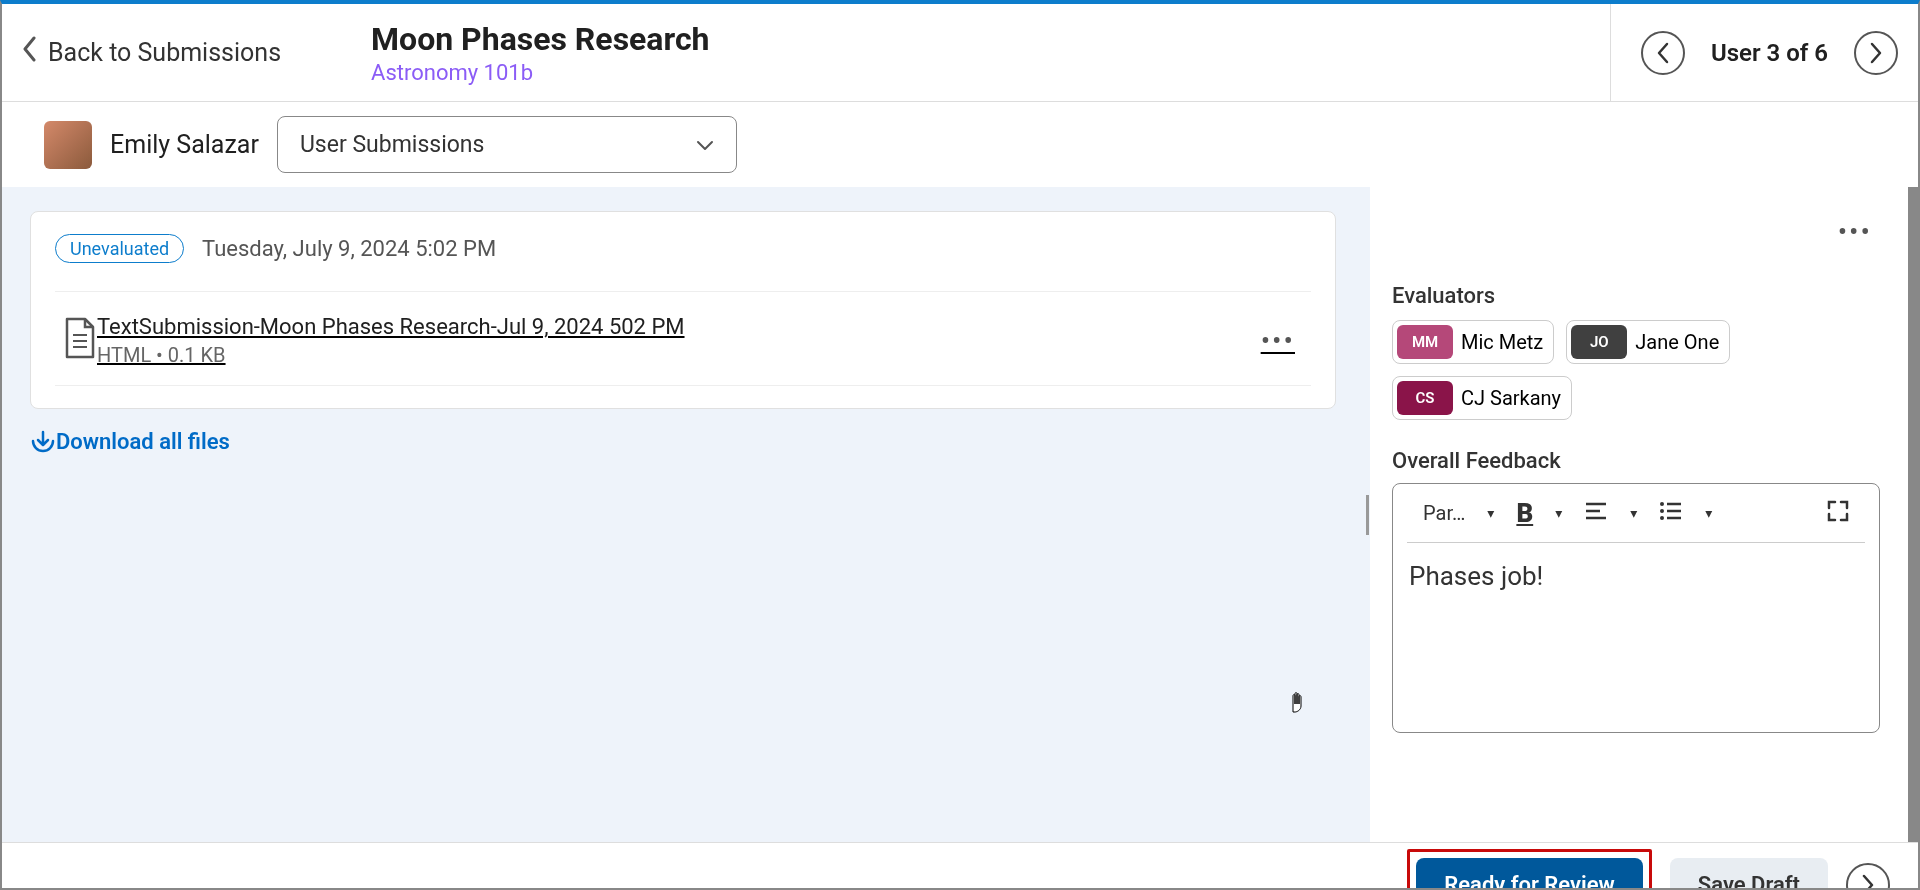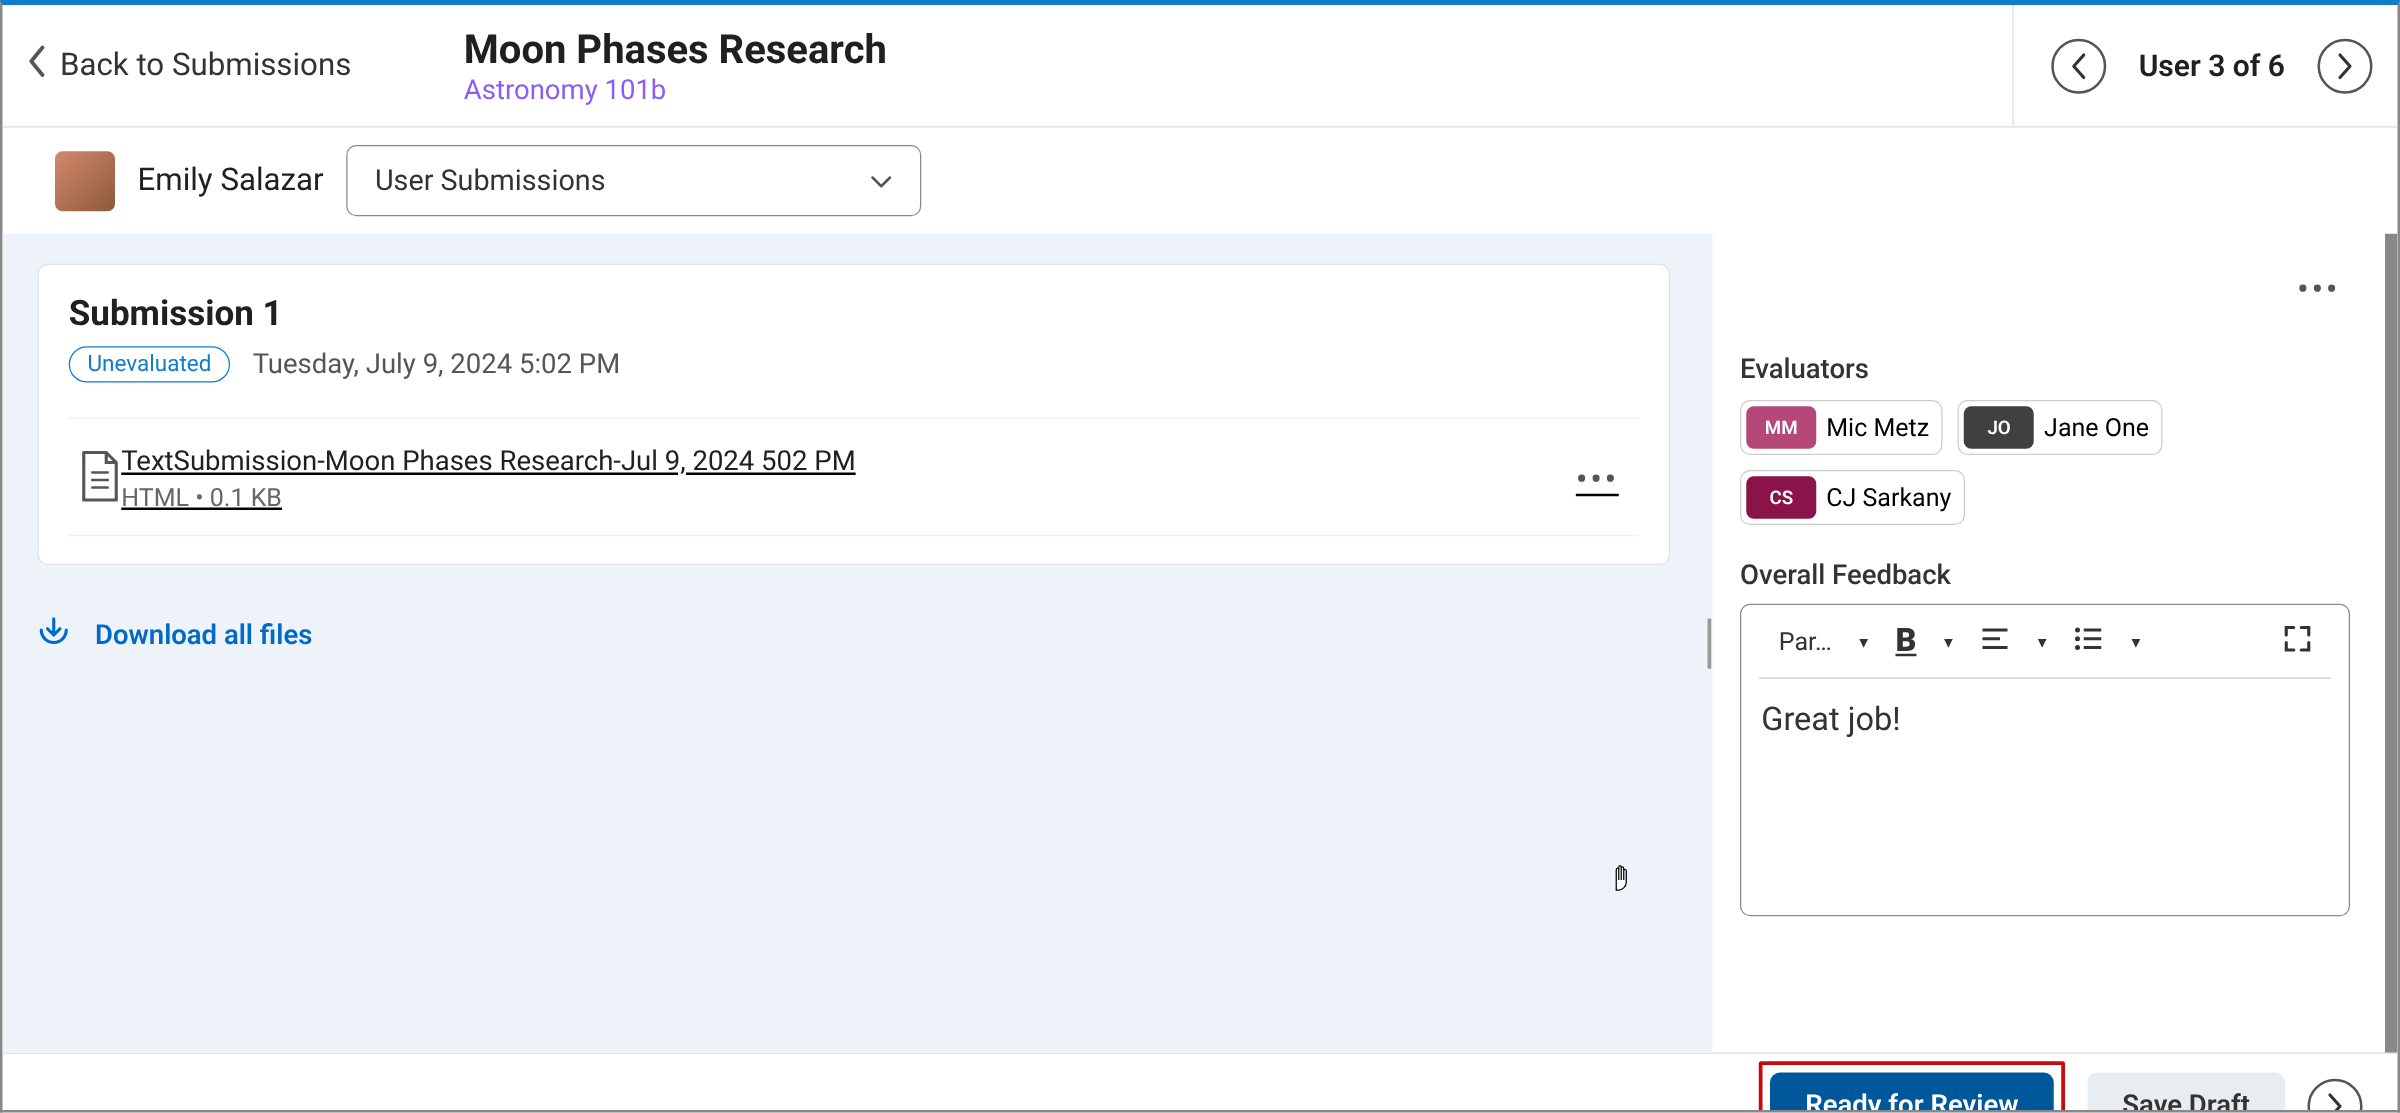--- a/index.html
+++ b/index.html
@@ -169,26 +169,25 @@
     }
     .dots-btn {
       font-size: 28px;
       color: #555;
       cursor: pointer;
       padding: 4px 10px;
       letter-spacing: 2px;
     }
     .download-link {
       display: flex;
-      align-items: center;
-      gap: 20px;
+      gap: 0;
       color: #006bc7;
       font-size: 22px;
       font-weight: 600;
-      margin-top: 40px;
+      margin-top: 20px;
       cursor: pointer;
     }
     .dl-icon {
       width: 26px;
       height: 26px;
     }
     .divider-handle {
       width: 6px;
       background: #eef3fa;
       display: flex;
@@ -364,21 +363,20 @@
       <svg width="18" height="12" viewBox="0 0 18 12">
           <path d="M2 2 L9 9 L16 2" stroke="#555" stroke-width="2" fill="none" stroke-linecap="round" stroke-linejoin="round"></path>
         </svg>
     </span>
   </div>
 </div>
 
 <div class="main-area">
   <div class="left-panel">
     <div class="submission-card">
-      <div class="submission-title">Submission 1</div>
       <div class="submission-meta">
         <span class="badge">Unevaluated</span>
         <span class="submission-date">Tuesday, July 9, 2024 5:02 PM</span>
       </div>
       <div class="file-row">
         <span>
           <svg class="file-icon" viewBox="0 0 36 44">
               <path d="M6 2 H24 L32 10 V40 H6 Z" fill="none" stroke="#555" stroke-width="2.5" stroke-linejoin="round"></path>
               <path d="M24 2 V10 H32" fill="none" stroke="#555" stroke-width="2.5"></path>
               <line x1="12" y1="18" x2="26" y2="18" stroke="#555" stroke-width="2"></line>
@@ -452,21 +450,21 @@
               </svg></span>
           <span class="tool-chevron">▾</span>
         </div>
         <div style="flex:1"></div>
         <div class="tool-group">
           <span><svg width="22" height="22" viewBox="0 0 22 22">
                 <path d="M2 8 V2 H8 M20 8 V2 H14 M2 14 V20 H8 M20 14 V20 H14" fill="none" stroke="#333" stroke-width="2.5" stroke-linecap="round"></path>
               </svg></span>
         </div>
       </div>
-      <div class="editor-body">Great job!</div>
+      <div class="editor-body">Phases job!</div>
     </div>
   </div>
 </div>
 
 <div class="footer">
   <div class="btn-primary-wrap">
     <button class="btn btn-primary">Ready for Review</button>
   </div>
   <button class="btn btn-secondary">Save Draft</button>
   <div class="nav-circle">

